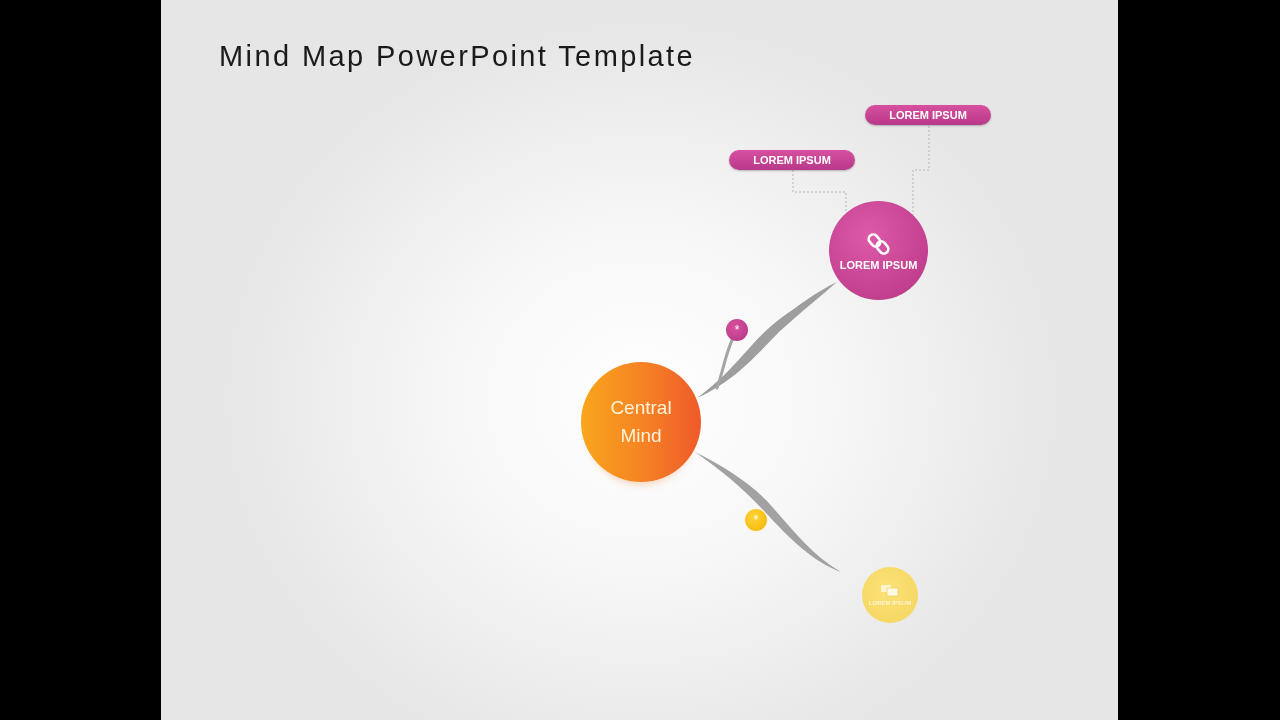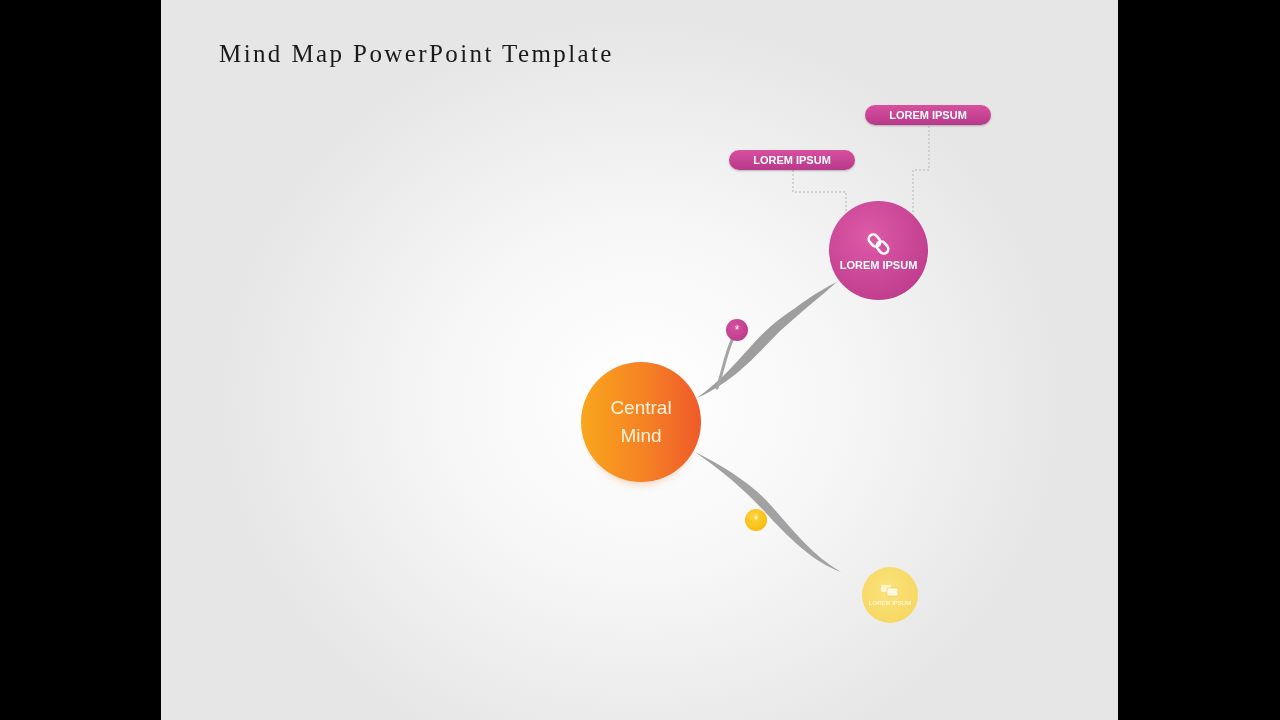--- a/index.html
+++ b/index.html
@@ -3,22 +3,22 @@
   <meta charset="utf-8">
   <style>
     html, body { margin: 0; padding: 0; background: #000; }
     body { width: 1280px; height: 720px; position: relative; overflow: hidden; font-family: "Liberation Sans", sans-serif; }
     .slide {
       position: absolute; left: 161px; top: 0; width: 957px; height: 720px;
       background: radial-gradient(ellipse 420px 380px at 480px 400px, #ffffff 0%, #f7f7f7 45%, #e6e6e6 100%);
       overflow: hidden;
     }
     .title {
-      position: absolute; left: 58px; top: 40px; font-size: 25px; letter-spacing: 2.4px;
-      color: #1a1a1a; font-family: Liberation Serif, serif; font-weight: normal;
+      position: absolute; left: 58px; top: 40px; font-size: 29px; letter-spacing: 2.4px;
+      color: #1a1a1a; font-family: Liberation Sans, sans-serif; font-weight: normal;
     }
     svg.connectors { position: absolute; left: 0; top: 0; width: 957px; height: 720px; }
     .pill {
       position: absolute; height: 20px; border-radius: 10px;
       background: linear-gradient(180deg, #d8509f 0%, #b8388a 100%);
       color: #fff; font-weight: bold; font-size: 11px; line-height: 20px; text-align: center;
       box-shadow: 0 1px 2px rgba(0,0,0,0.25);
     }
     .circle { position: absolute; border-radius: 50%; display: flex; flex-direction: column; align-items: center; justify-content: center; }
     .central {

